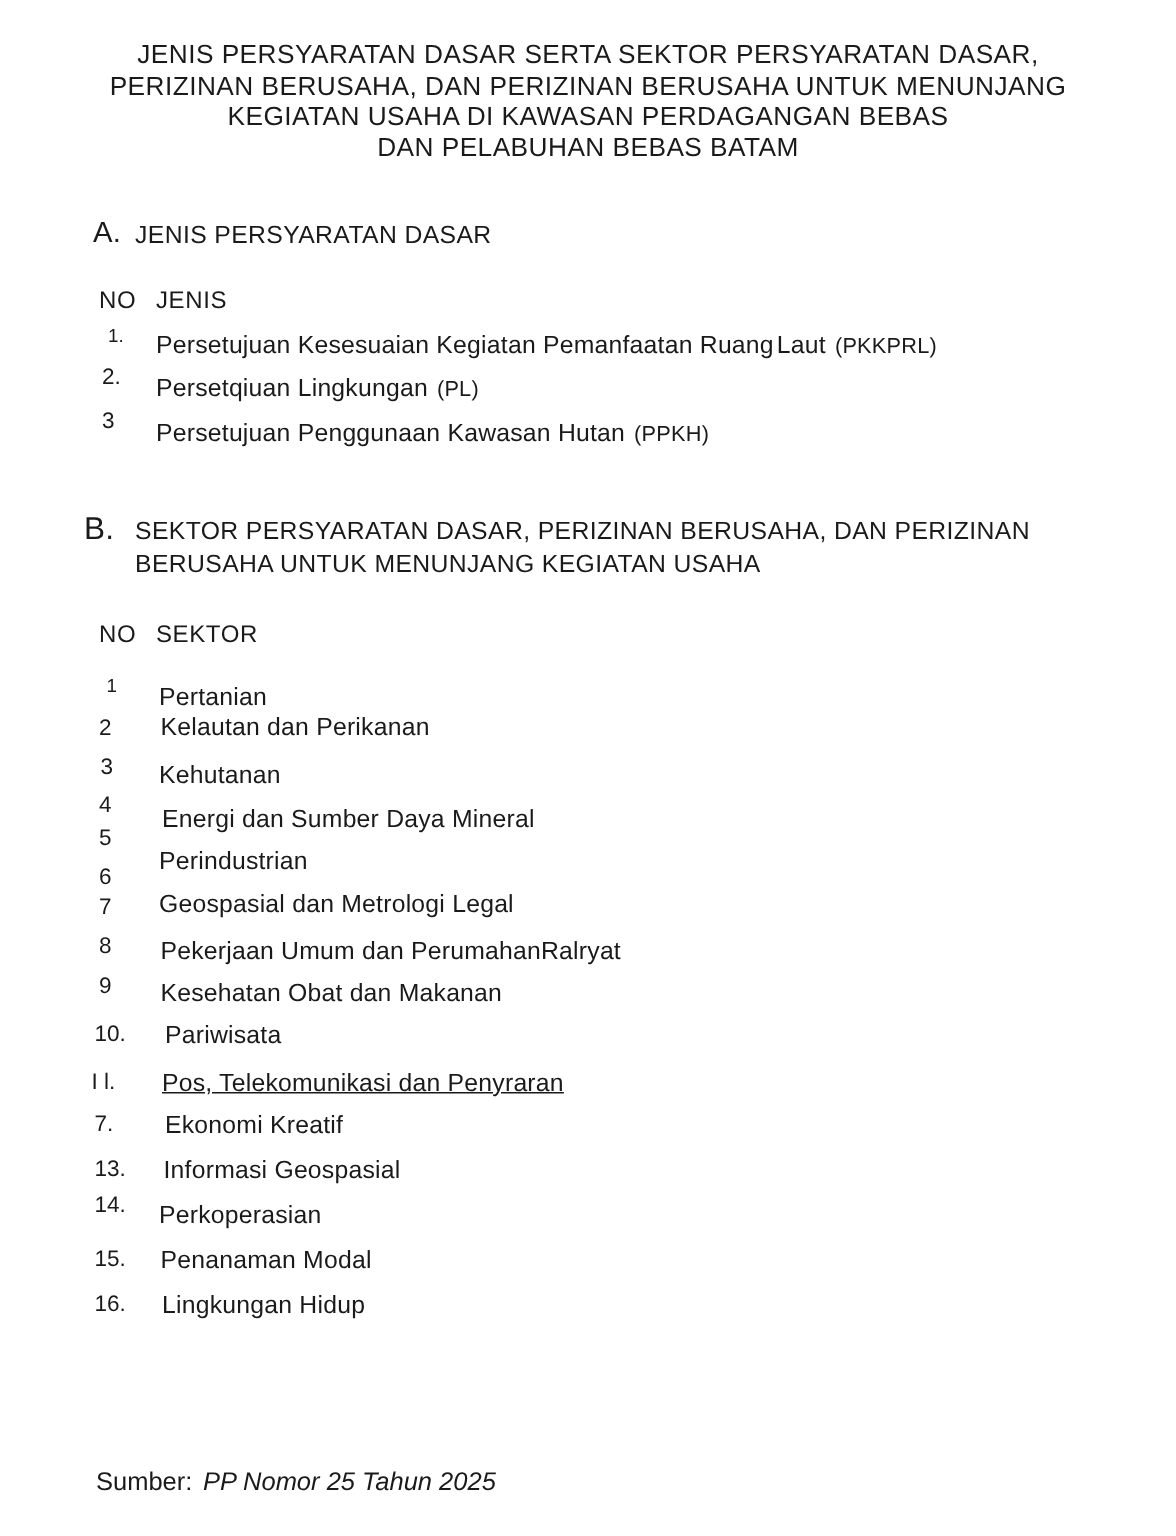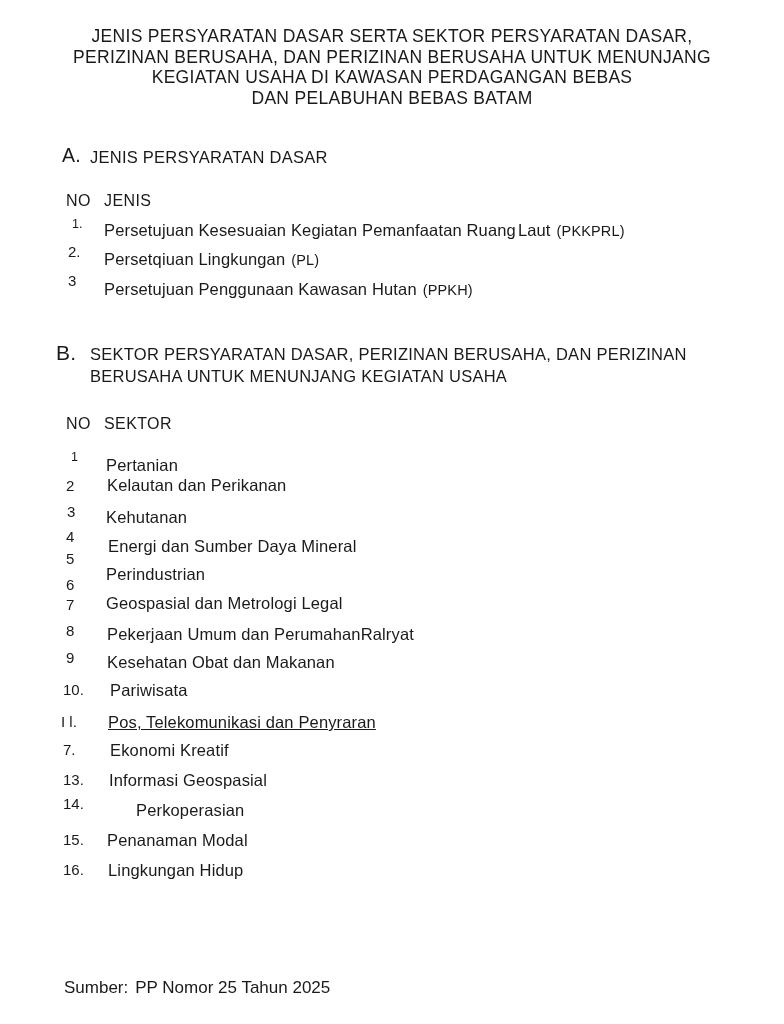--- a/index.html
+++ b/index.html
@@ -32,21 +32,21 @@
   
   .rownum{font-size:15px;}
   .rownum.sm{font-size:12.5px;}
   .rowtext{font-size:16.5px;letter-spacing:.15px;}
   .tail{margin-left:2px;}
   .code{font-size:14.5px;margin-left:6px;}
   .item-label{font-size:16.5px;letter-spacing:.15px;}
 
   
   .footer{font-size:17px;}
-  .footer .src{margin-left:7px;}
+  .footer .src{font-style:italic;margin-left:7px;}
 </style>
 </head>
 <body>
 
 <div class="page">
 
   <div class="title">
     <div>JENIS PERSYARATAN DASAR SERTA SEKTOR PERSYARATAN DASAR,</div>
     <div>PERIZINAN BERUSAHA, DAN PERIZINAN BERUSAHA UNTUK MENUNJANG</div>
     <div>KEGIATAN USAHA DI KAWASAN PERDAGANGAN BEBAS</div>
@@ -97,19 +97,19 @@
   <span class="n item-label" style="top:508px;left:106px;">Kehutanan</span>
   <span class="n item-label" style="top:537px;left:108px;">Energi dan Sumber Daya Mineral</span>
   <span class="n item-label" style="top:565px;left:106px;">Perindustrian</span>
   <span class="n item-label" style="top:594px;left:106px;">Geospasial dan Metrologi Legal</span>
   <span class="n item-label" style="top:625px;left:107px;">Pekerjaan Umum dan PerumahanRalryat</span>
   <span class="n item-label" style="top:653px;left:107px;">Kesehatan Obat dan Makanan</span>
   <span class="n item-label" style="top:681px;left:110px;">Pariwisata</span>
   <span class="n item-label" style="top:713px;left:108px;text-decoration:underline;">Pos, Telekomunikasi dan Penyraran</span>
   <span class="n item-label" style="top:741px;left:110px;">Ekonomi Kreatif</span>
   <span class="n item-label" style="top:771px;left:109px;">Informasi Geospasial</span>
-  <span class="n item-label" style="top:801px;left:106px;margin-left:30px;">Perkoperasian</span>
+  <span class="n item-label" style="top:801px;left:106px;">Perkoperasian</span>
   <span class="n item-label" style="top:831px;left:107px;">Penanaman Modal</span>
   <span class="n item-label" style="top:861px;left:108px;">Lingkungan Hidup</span>
 
   <span class="n footer" style="top:978px;left:64px;"><span>Sumber:</span><span class="src">PP Nomor 25 Tahun 2025</span></span>
 
 </div>
 
 </body></html>

